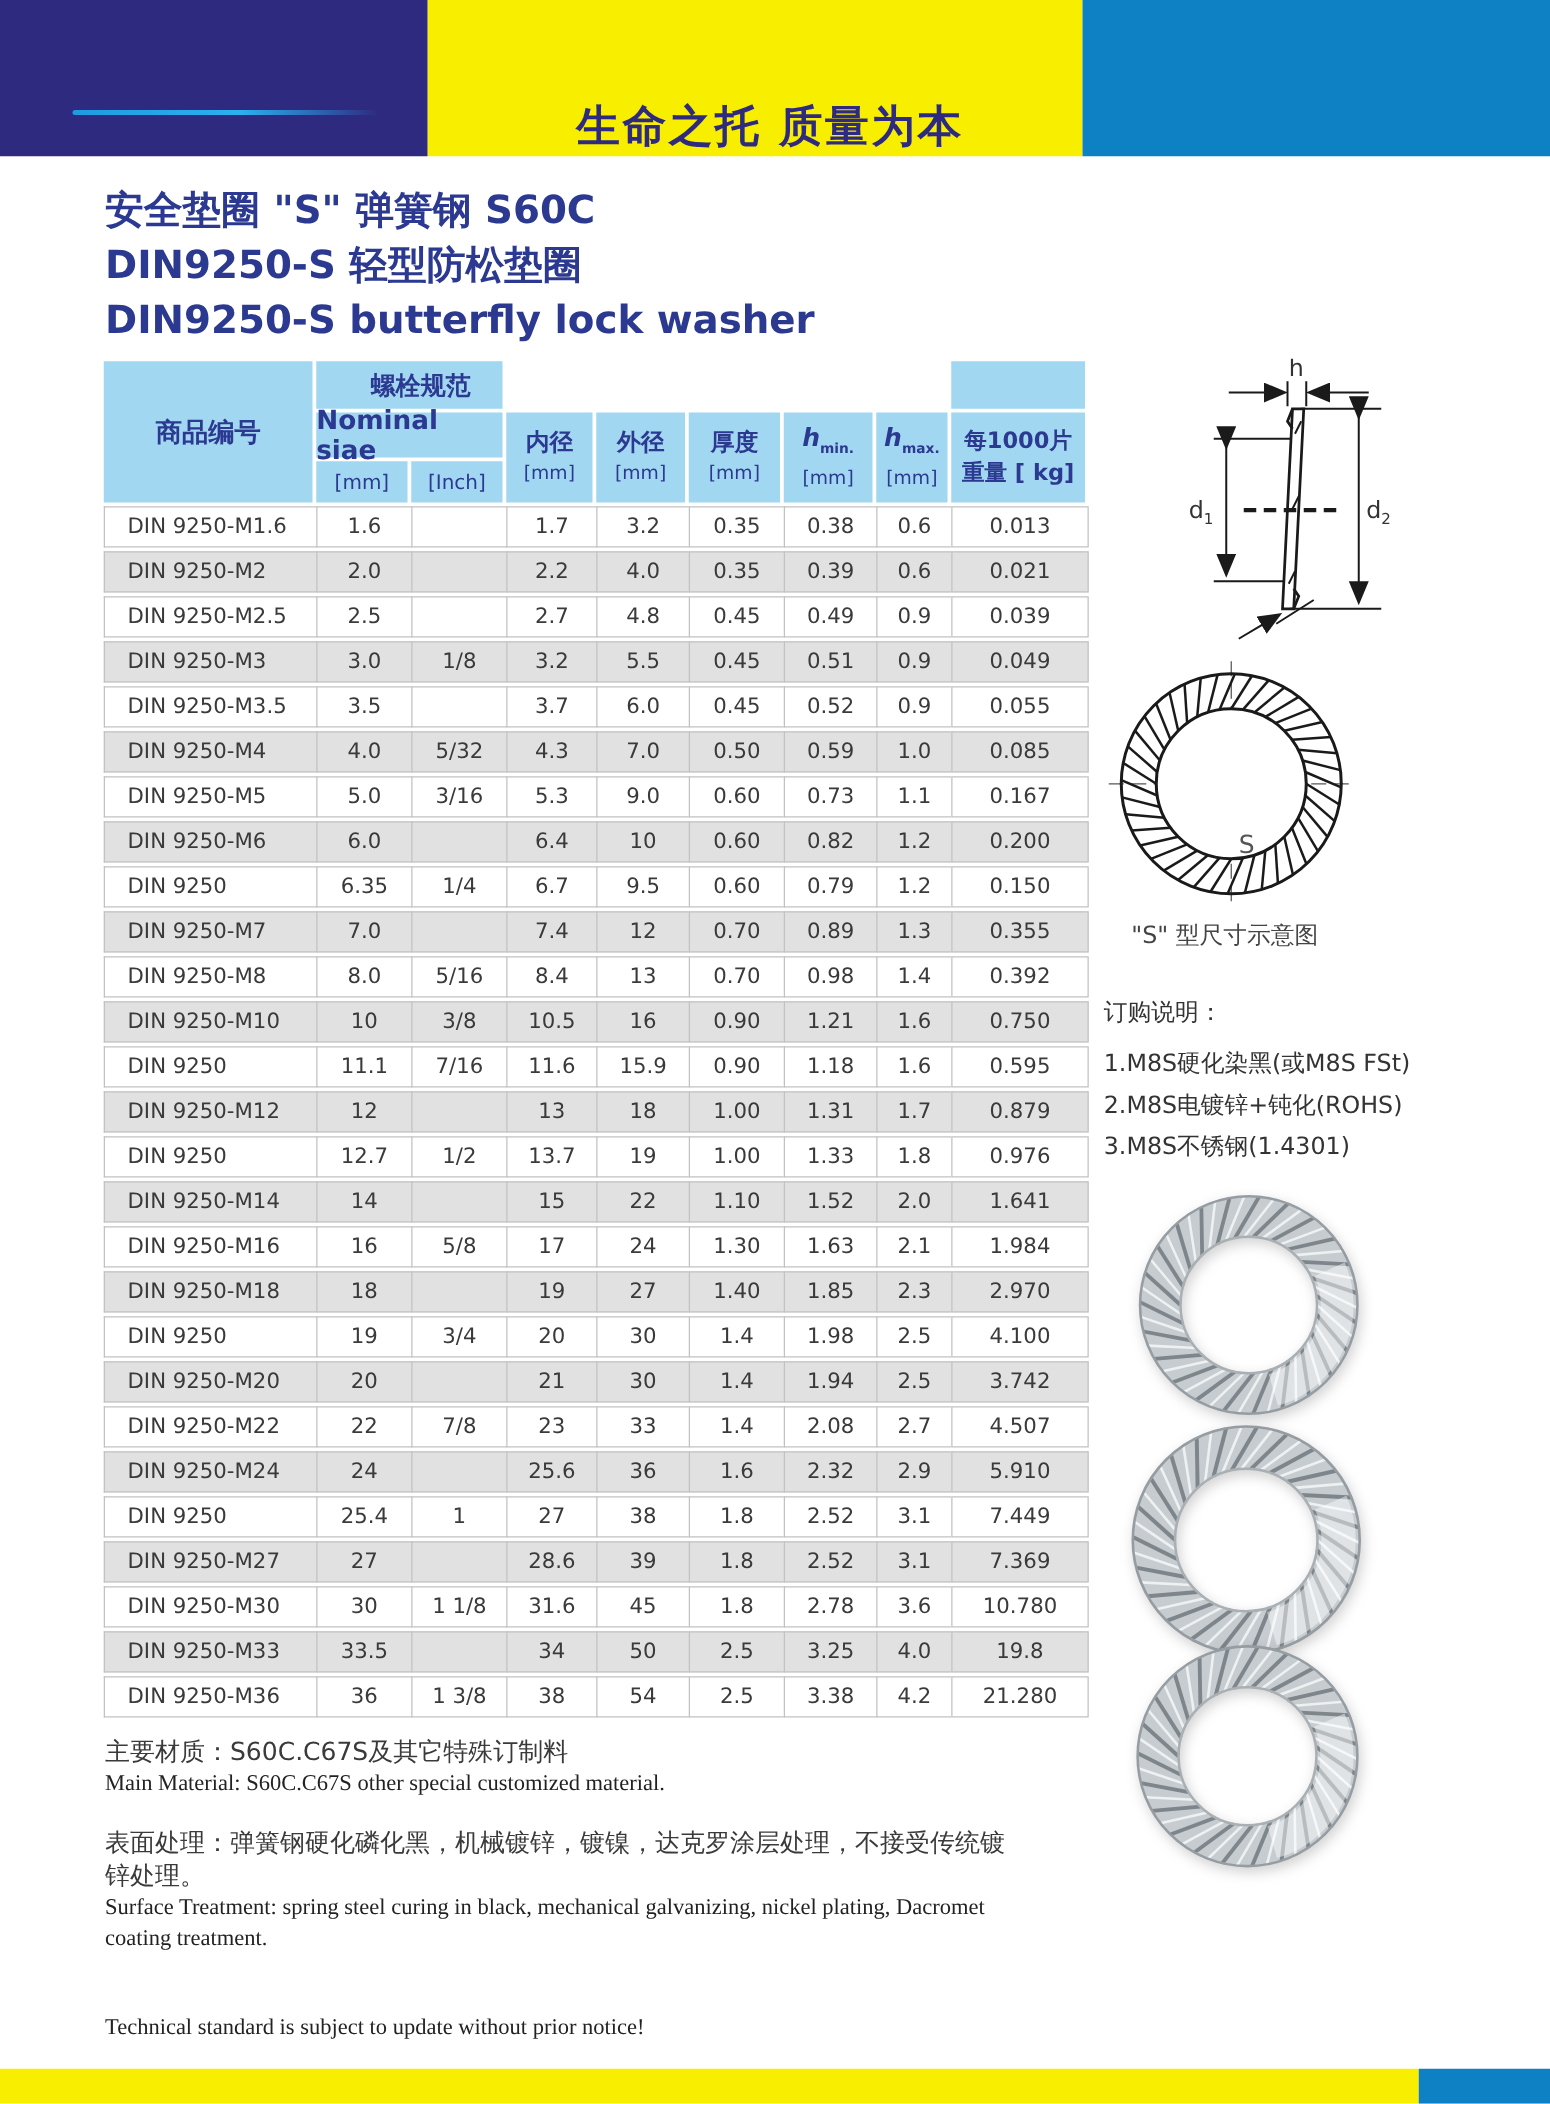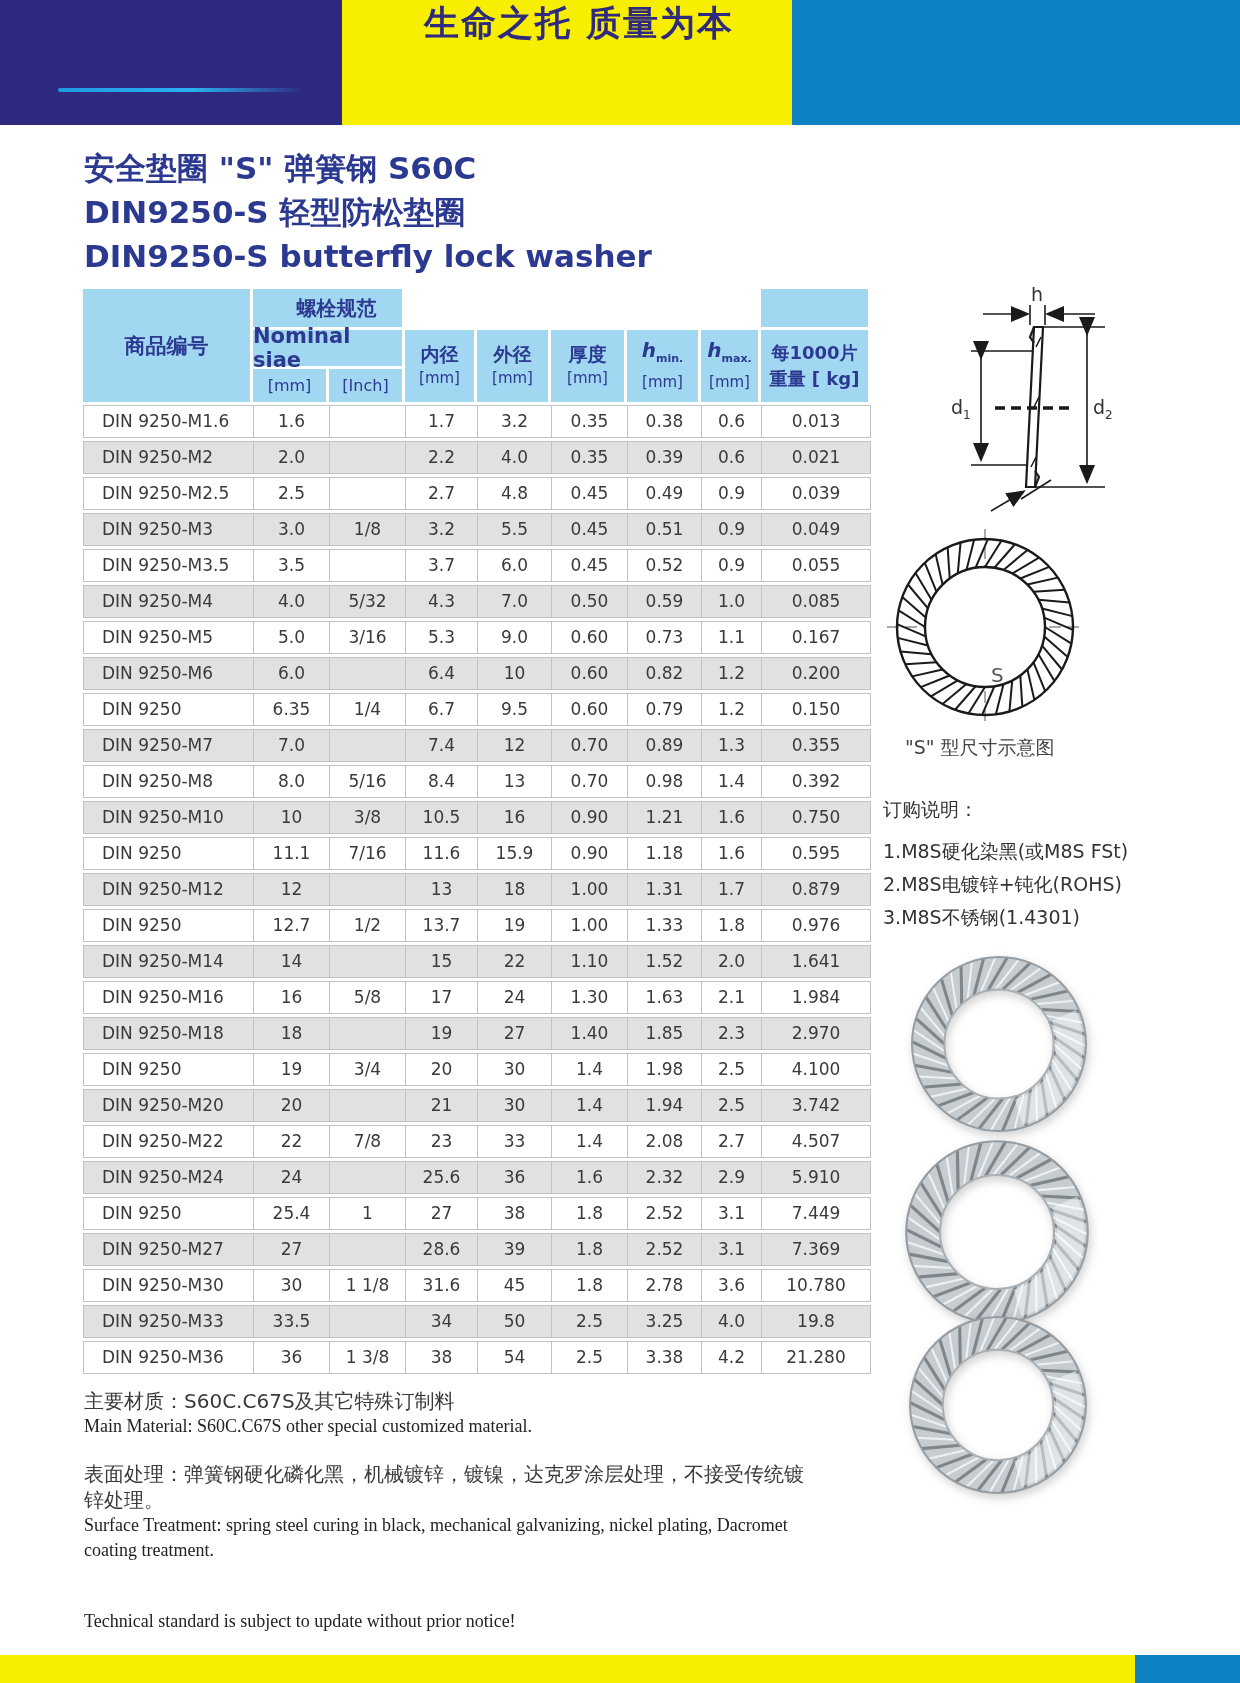--- a/index.html
+++ b/index.html
@@ -13,21 +13,21 @@
   .band-navy { width:342px; background:var(--navy); position:relative; display:flex; align-items:center; }
   .slogan-left { color:#fff; font-size:31px; font-weight:bold; letter-spacing:3px; margin-left:58px; }
   .slogan-underline { position:absolute; left:58px; top:88px; width:245px; height:4px;
       background:linear-gradient(90deg,#1f9be0 0%,#2bb0f0 55%,rgba(43,176,240,0)100%); border-radius:2px; }
   .band-blue { width:342px; background:var(--blue); display:flex; align-items:center; justify-content:center; }
   .logo { color:#fff; font-size:36px; font-weight:bold; font-style:italic; letter-spacing:1px;
           display:flex; align-items:center; }
   .logo-o { display:inline-block; width:34px; height:34px; border:3px solid #fff; border-radius:50%;
             margin:0 2px; position:relative; transform:rotate(-12deg);
             background:repeating-linear-gradient(115deg,rgba(255,255,255,.55) 0 2px,rgba(255,255,255,0) 2px 6px); }
-  .band-yellow { width:450px; background:var(--yellow); display:flex; align-items:flex-start; justify-content:center;padding-left:24px; }
+  .band-yellow { width:524px; background:var(--yellow); display:flex; align-items:flex-end; justify-content:center;padding-left:24px; }
   .slogan-right { color:var(--navy); font-size:35px; font-weight:bold; letter-spacing:2px; }
   .band-blue-end { flex:1; background:var(--blue); }
 
   
   .title-block { position:absolute; left:84px; top:146px; }
   .title-line { color:var(--title); font-size:31px; font-weight:600; line-height:44px; }
 
   
   .spec-table { position:absolute; left:83px; top:289px; width:788px; }
   .spec-header { display:grid; grid-template-columns:167px 73px 73px 69px 71px 73px 71px 57px 107px;

